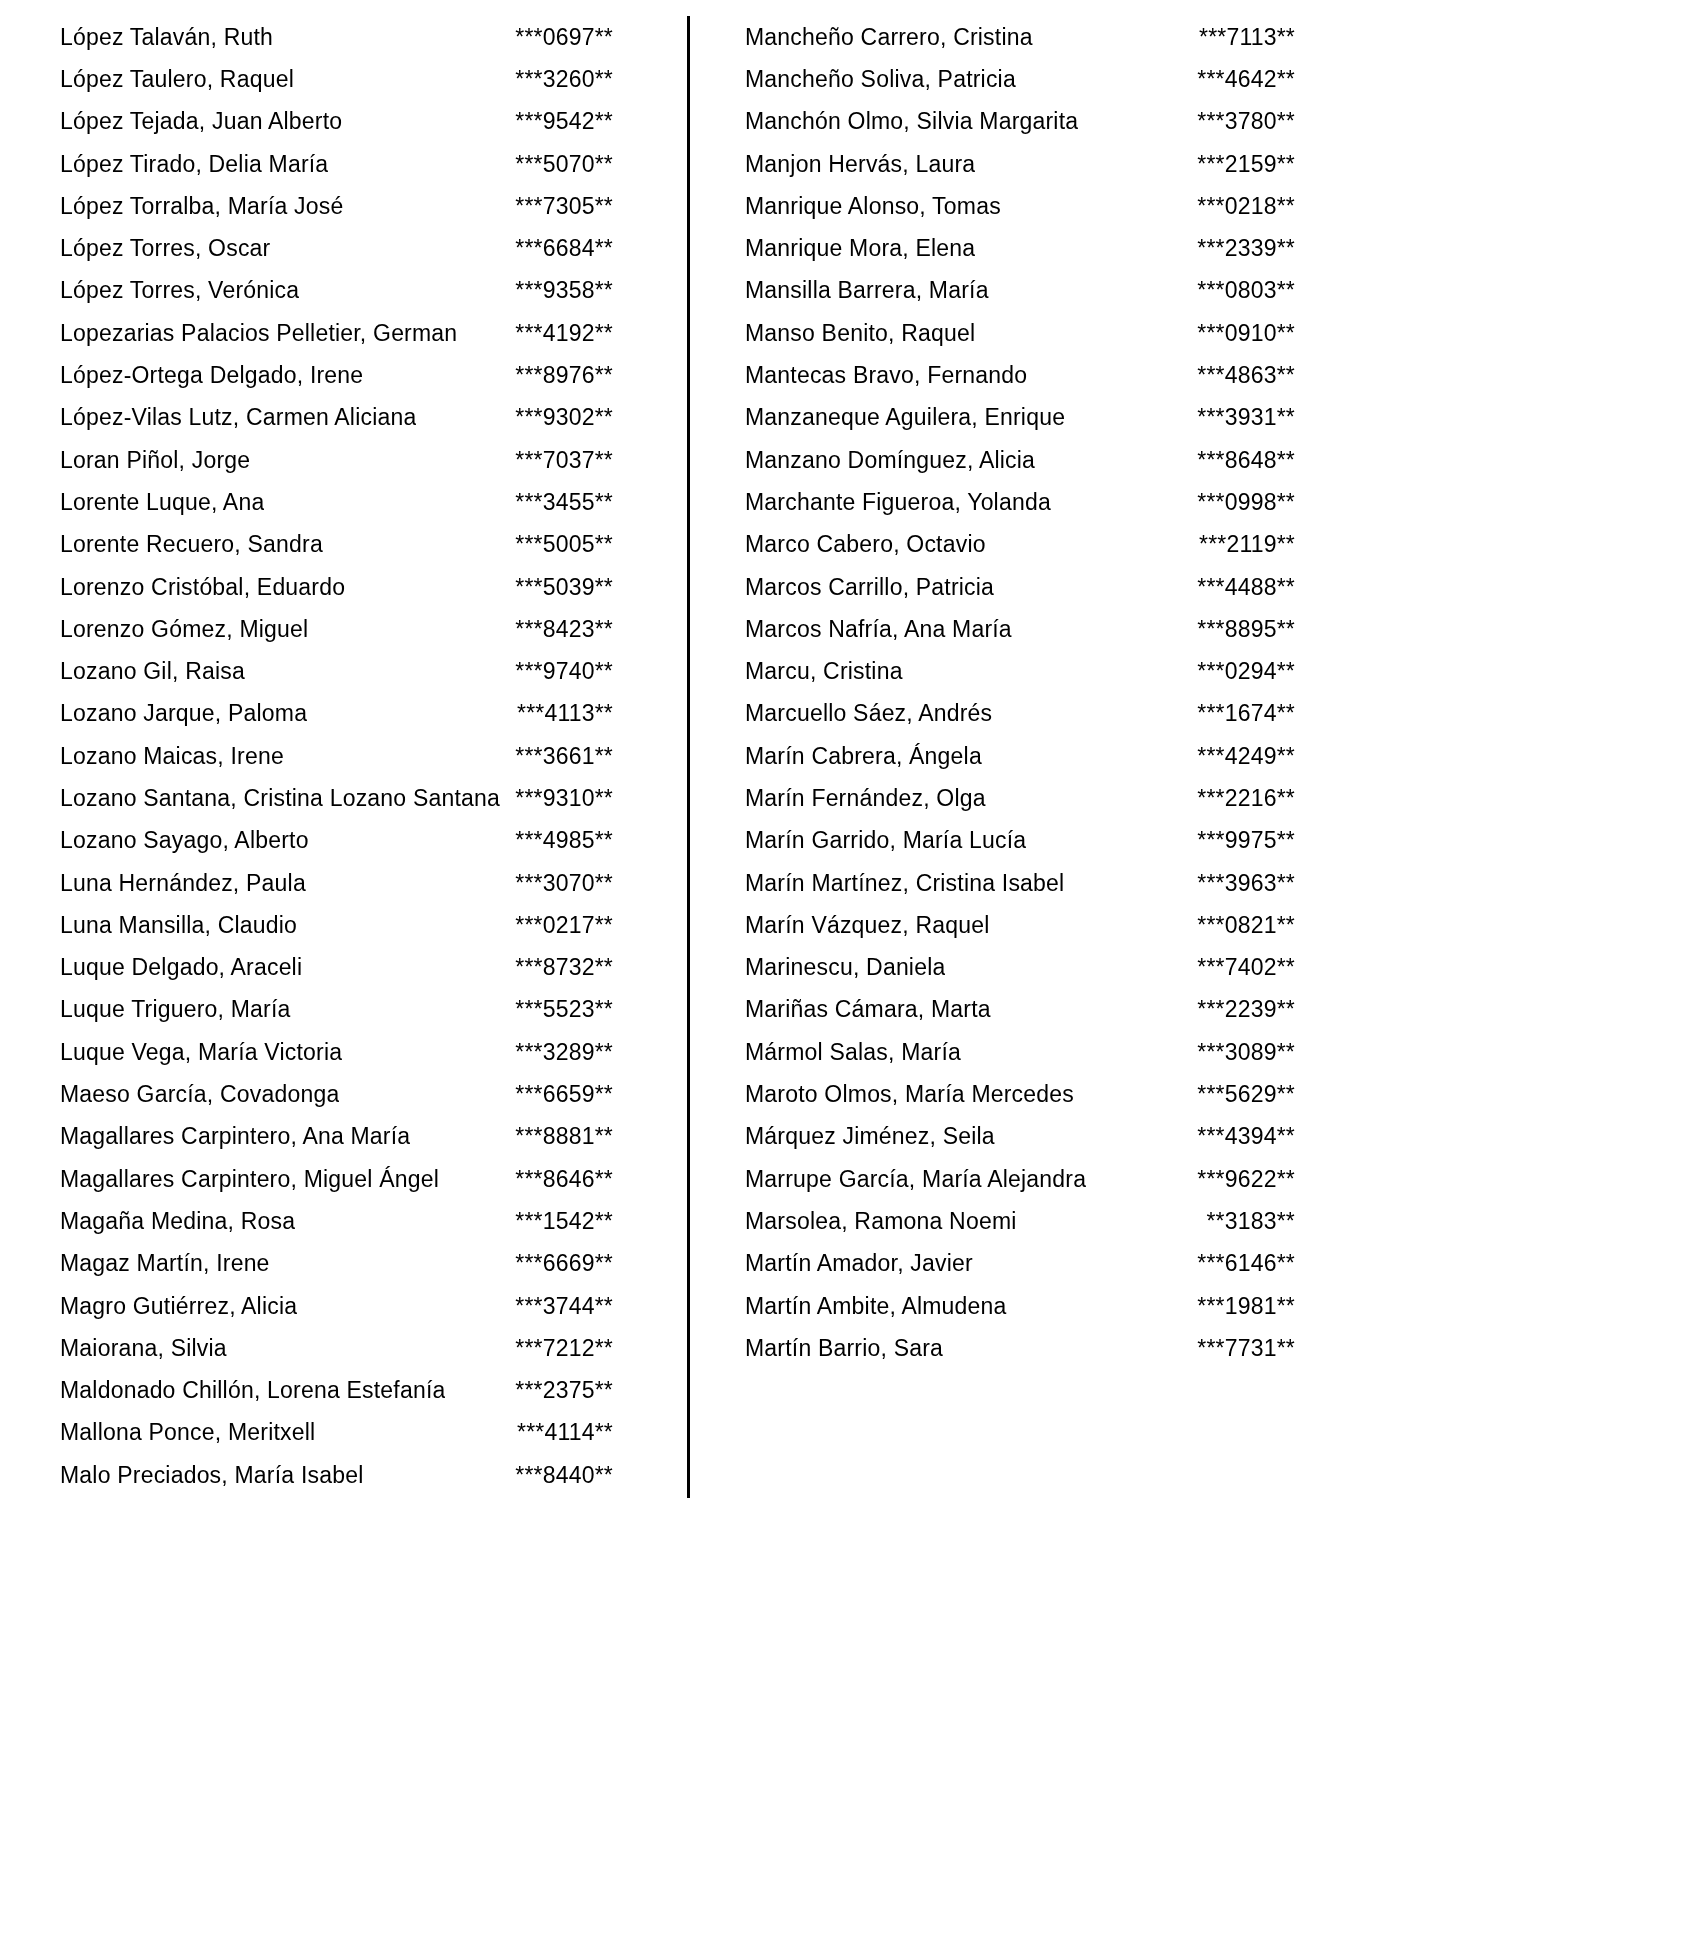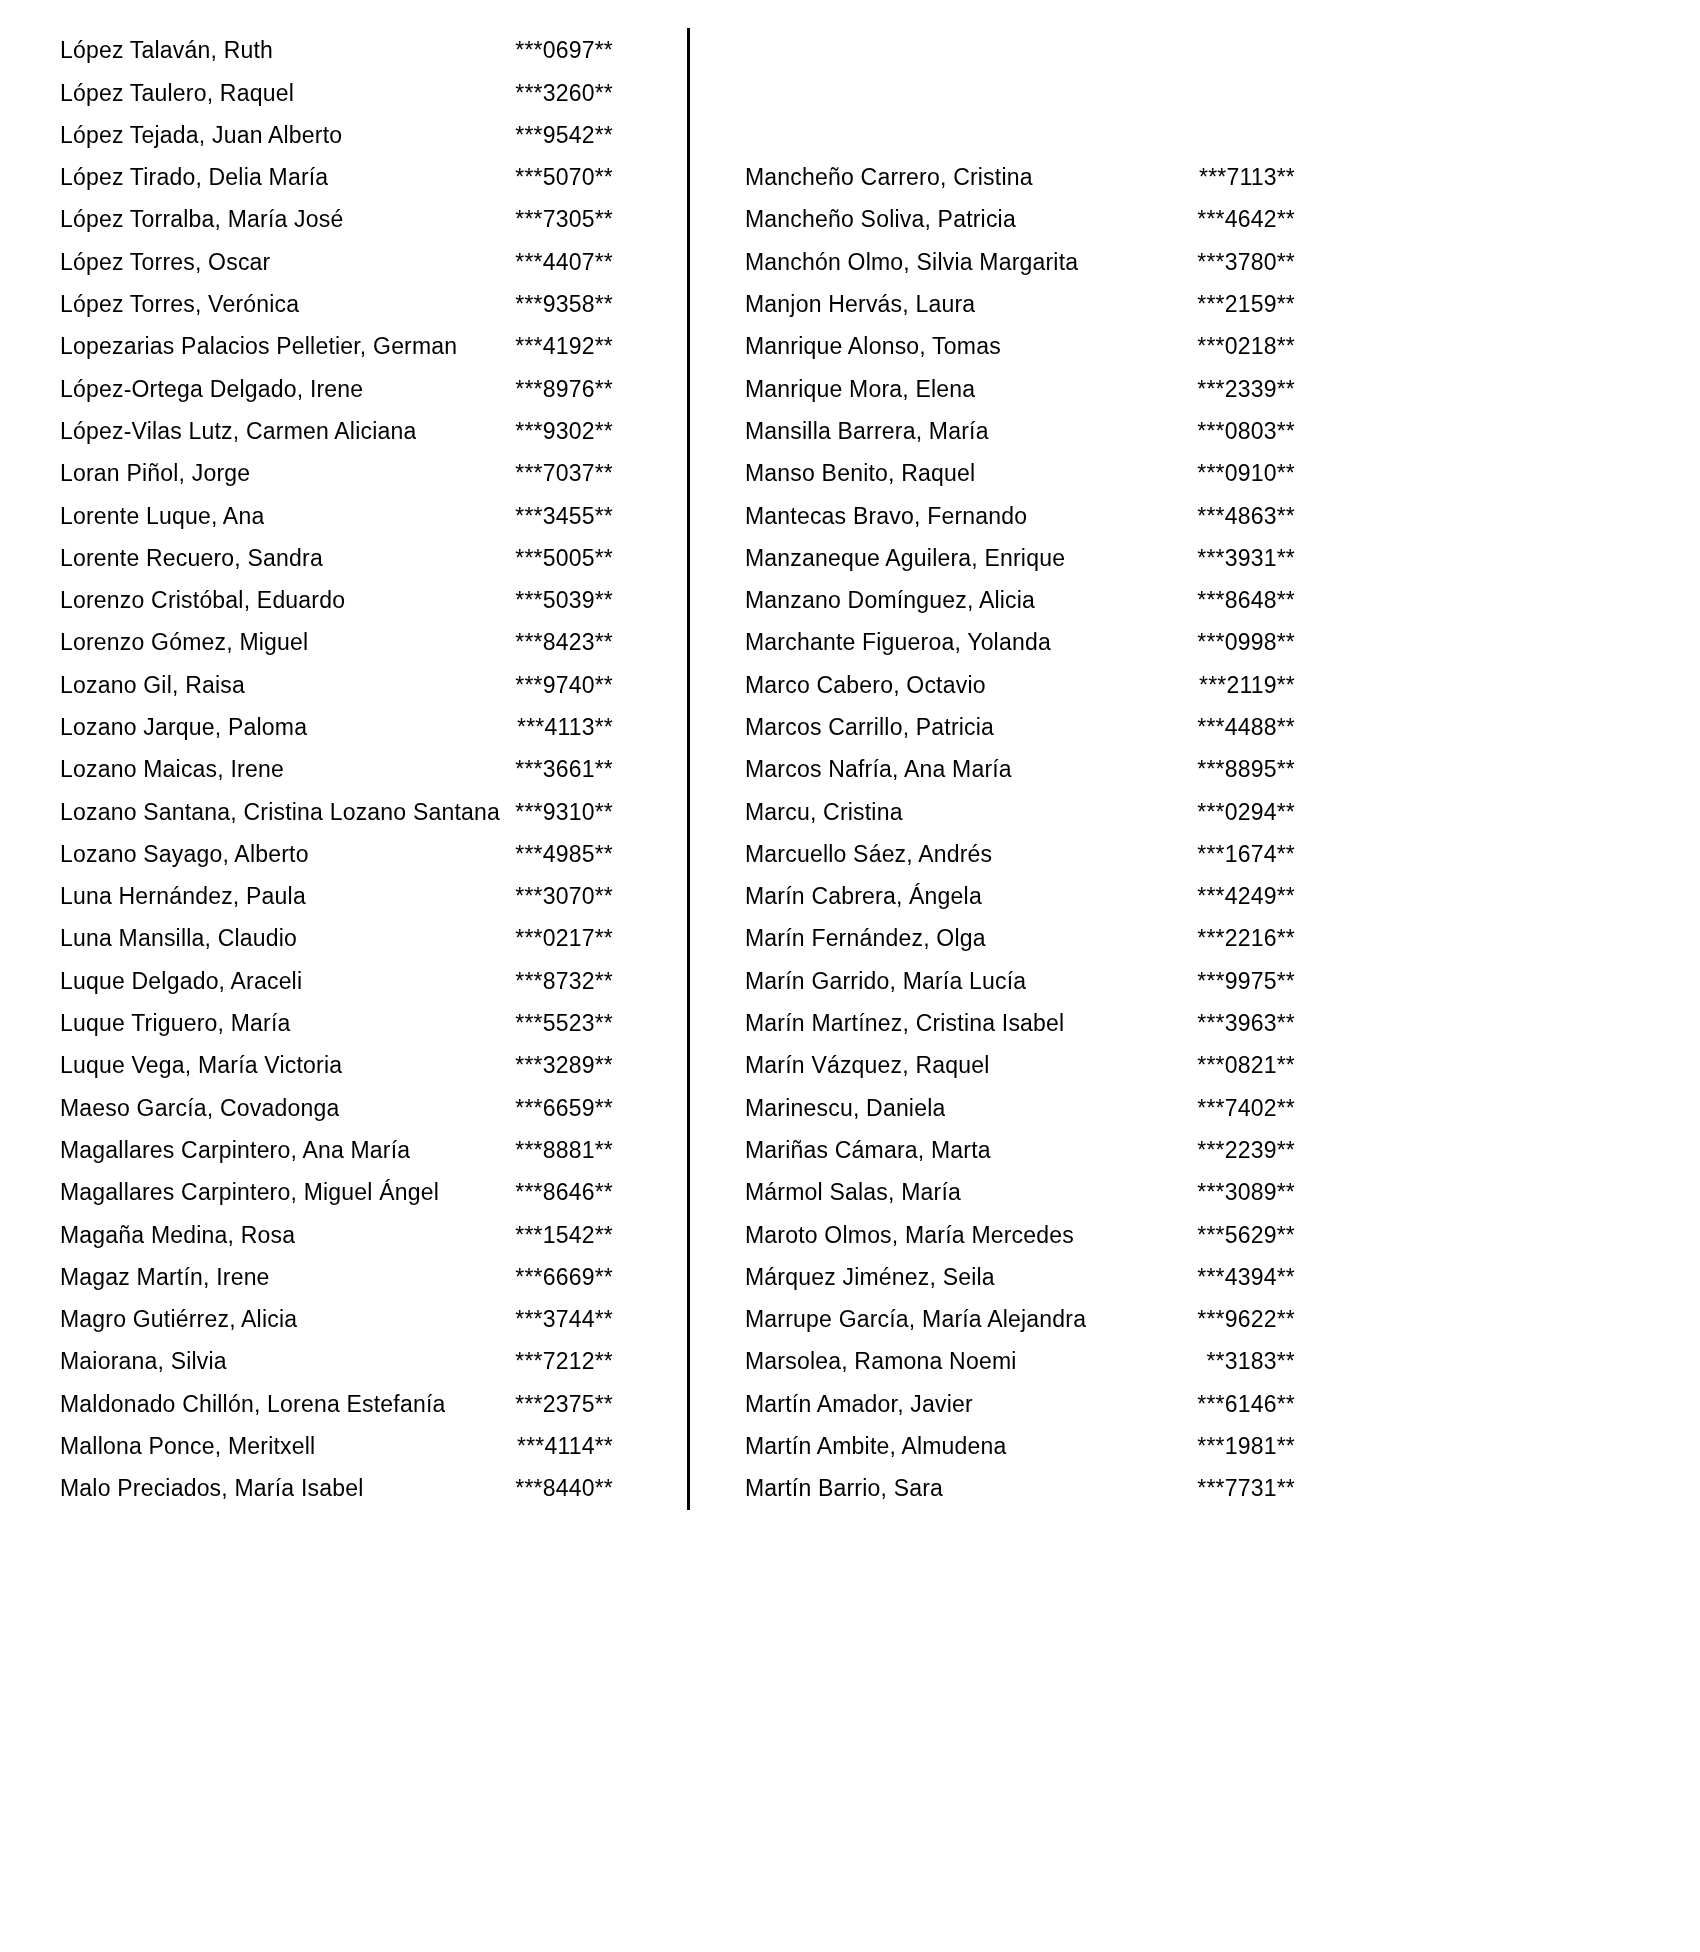--- a/index.html
+++ b/index.html
@@ -12,23 +12,22 @@
     width: 1700px;
     height: 1952px;
     background: #ffffff;
     font-family: "Liberation Sans", sans-serif;
     color: #000000;
     overflow: hidden;
   }
   .columns {
     display: flex;
     flex-direction: row;
-    padding-top: 28px;
+    padding-top: 16px;
     box-sizing: border-box;
-    align-items: flex-end;
   }
   .col {
     box-sizing: border-box;
   }
   .col-left {
     width: 687px;
     padding: 0 74px 0 60px;
   }
   .divider {
     width: 3px;
@@ -85,21 +84,21 @@
           <span class="num">***5070**</span>
         </div>
 
         <div class="row">
           <span class="name">López Torralba, María José</span>
           <span class="num">***7305**</span>
         </div>
 
         <div class="row">
           <span class="name">López Torres, Oscar</span>
-          <span class="num">***4407**</span>
+          <span class="num">***6684**</span>
         </div>
 
         <div class="row">
           <span class="name">López Torres, Verónica</span>
           <span class="num">***9358**</span>
         </div>
 
         <div class="row">
           <span class="name">Lopezarias Palacios Pelletier, German</span>
           <span class="num">***4192**</span>

